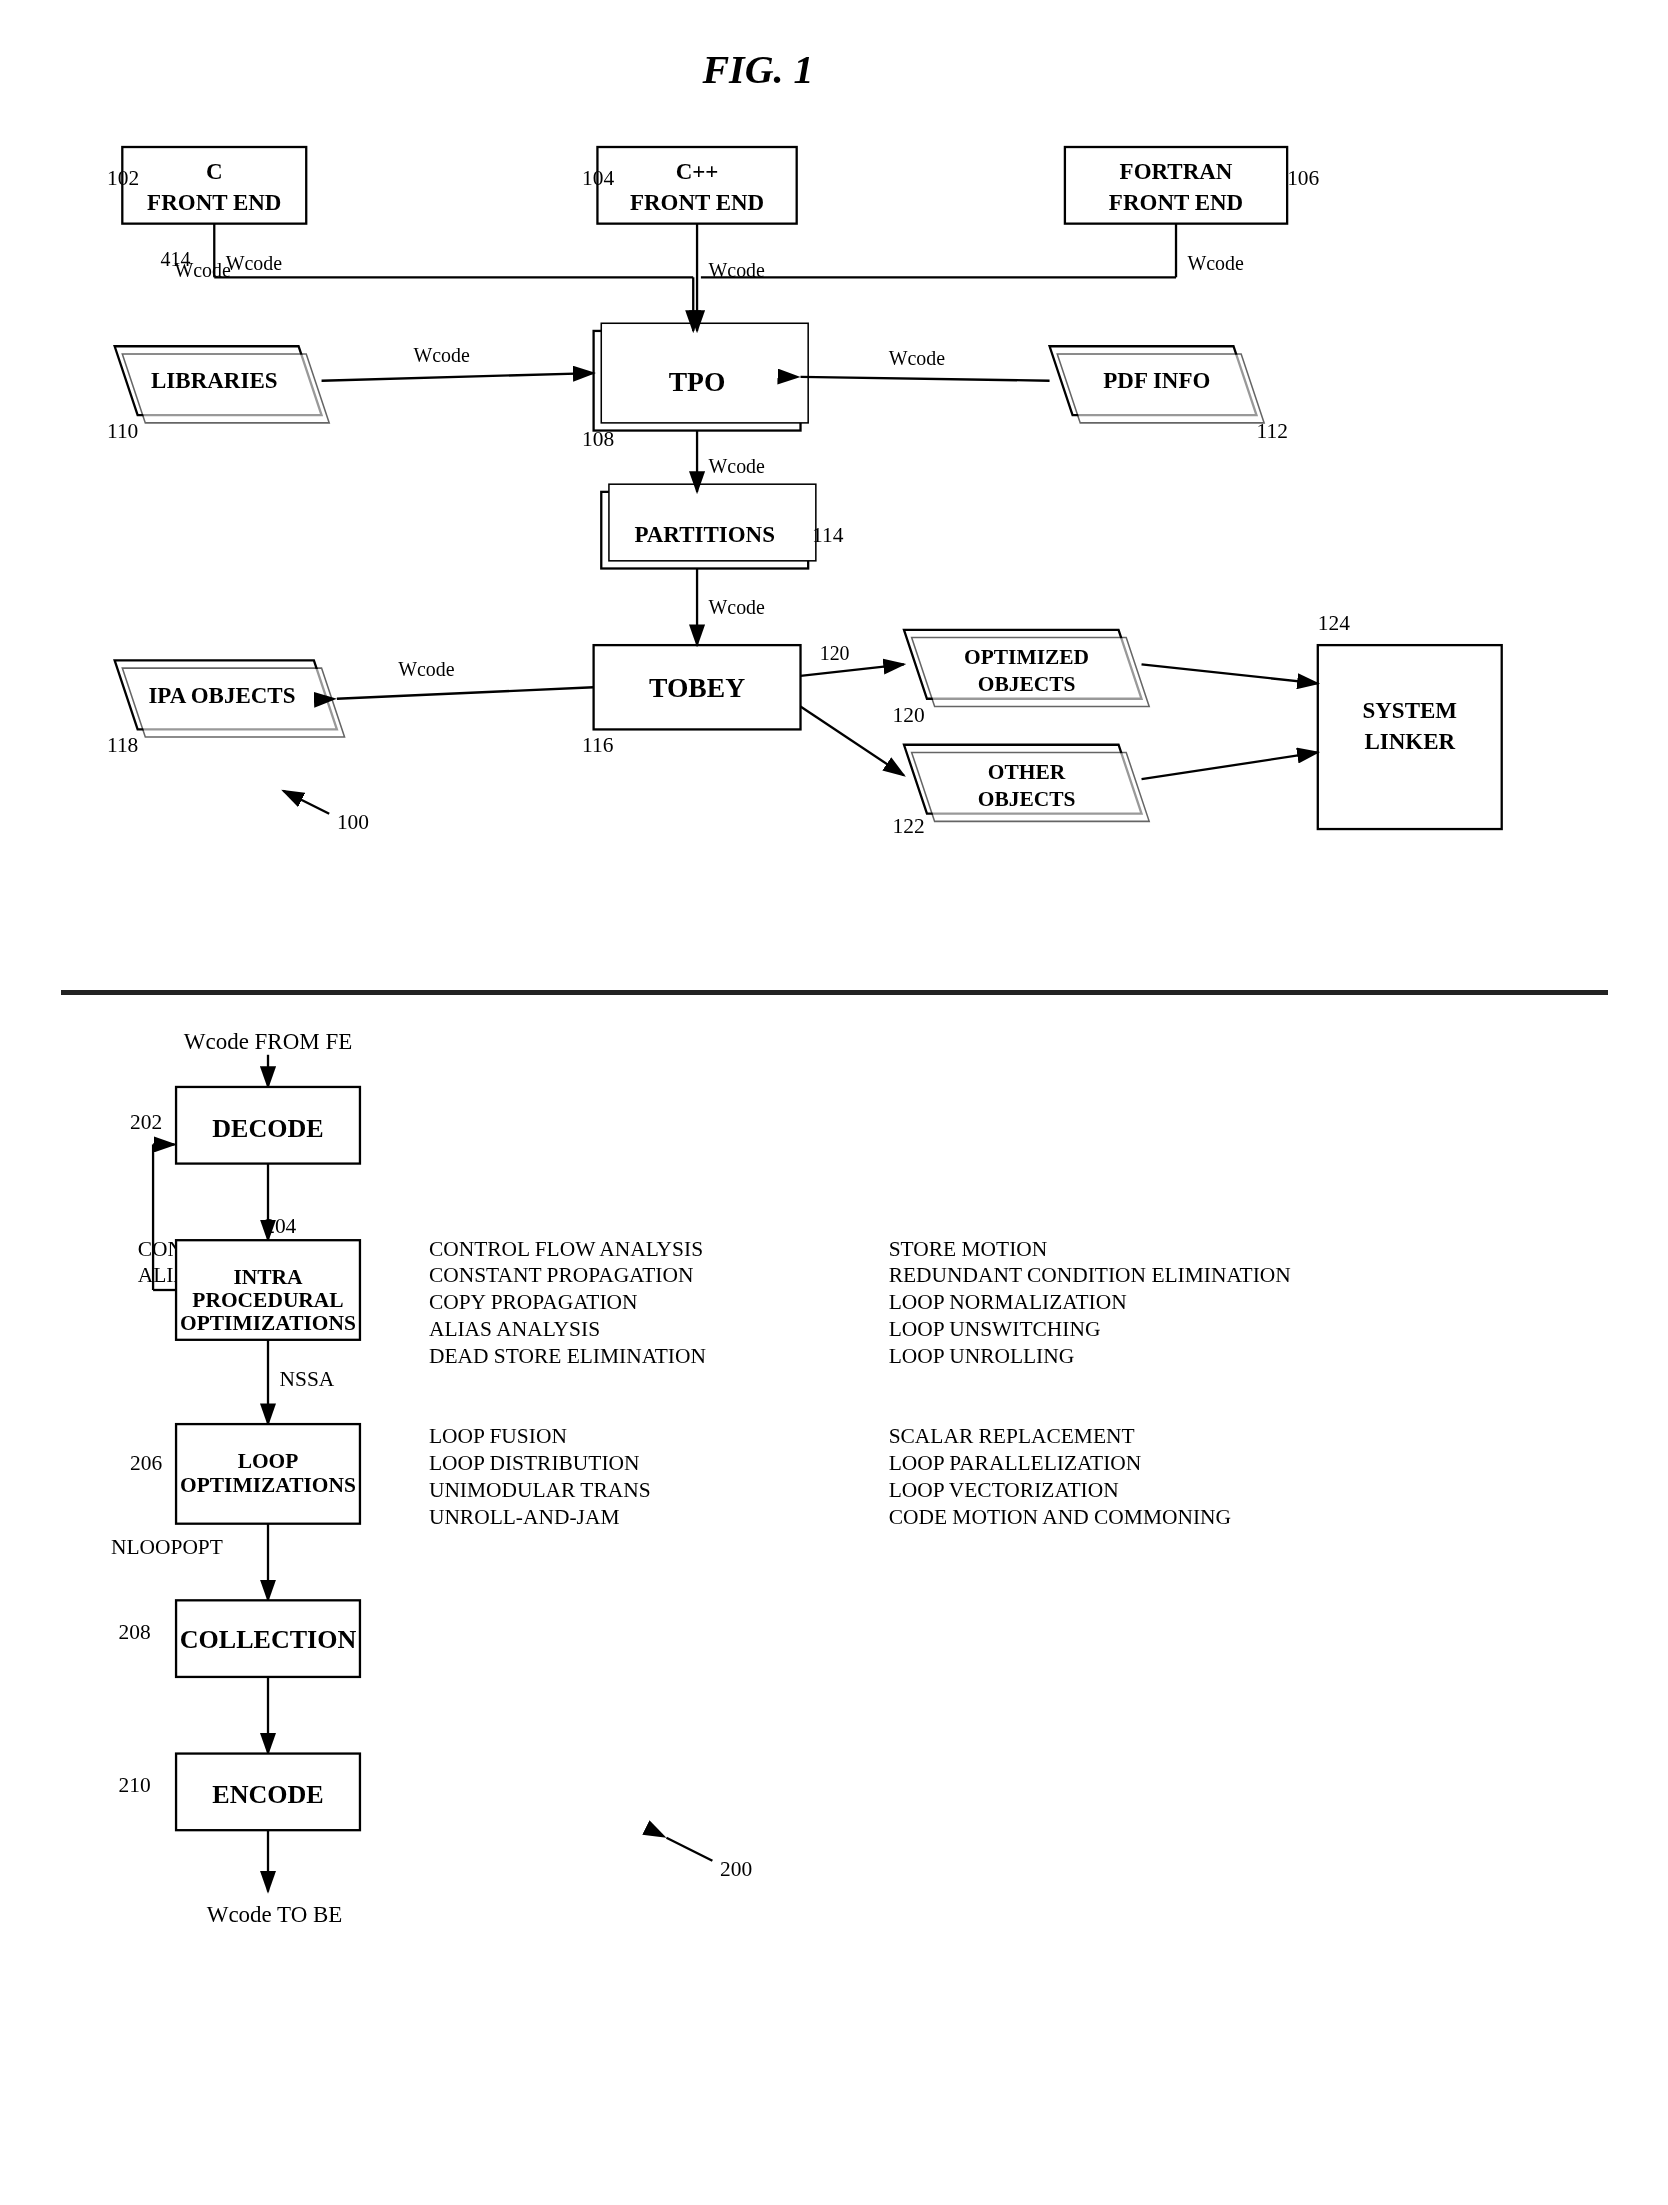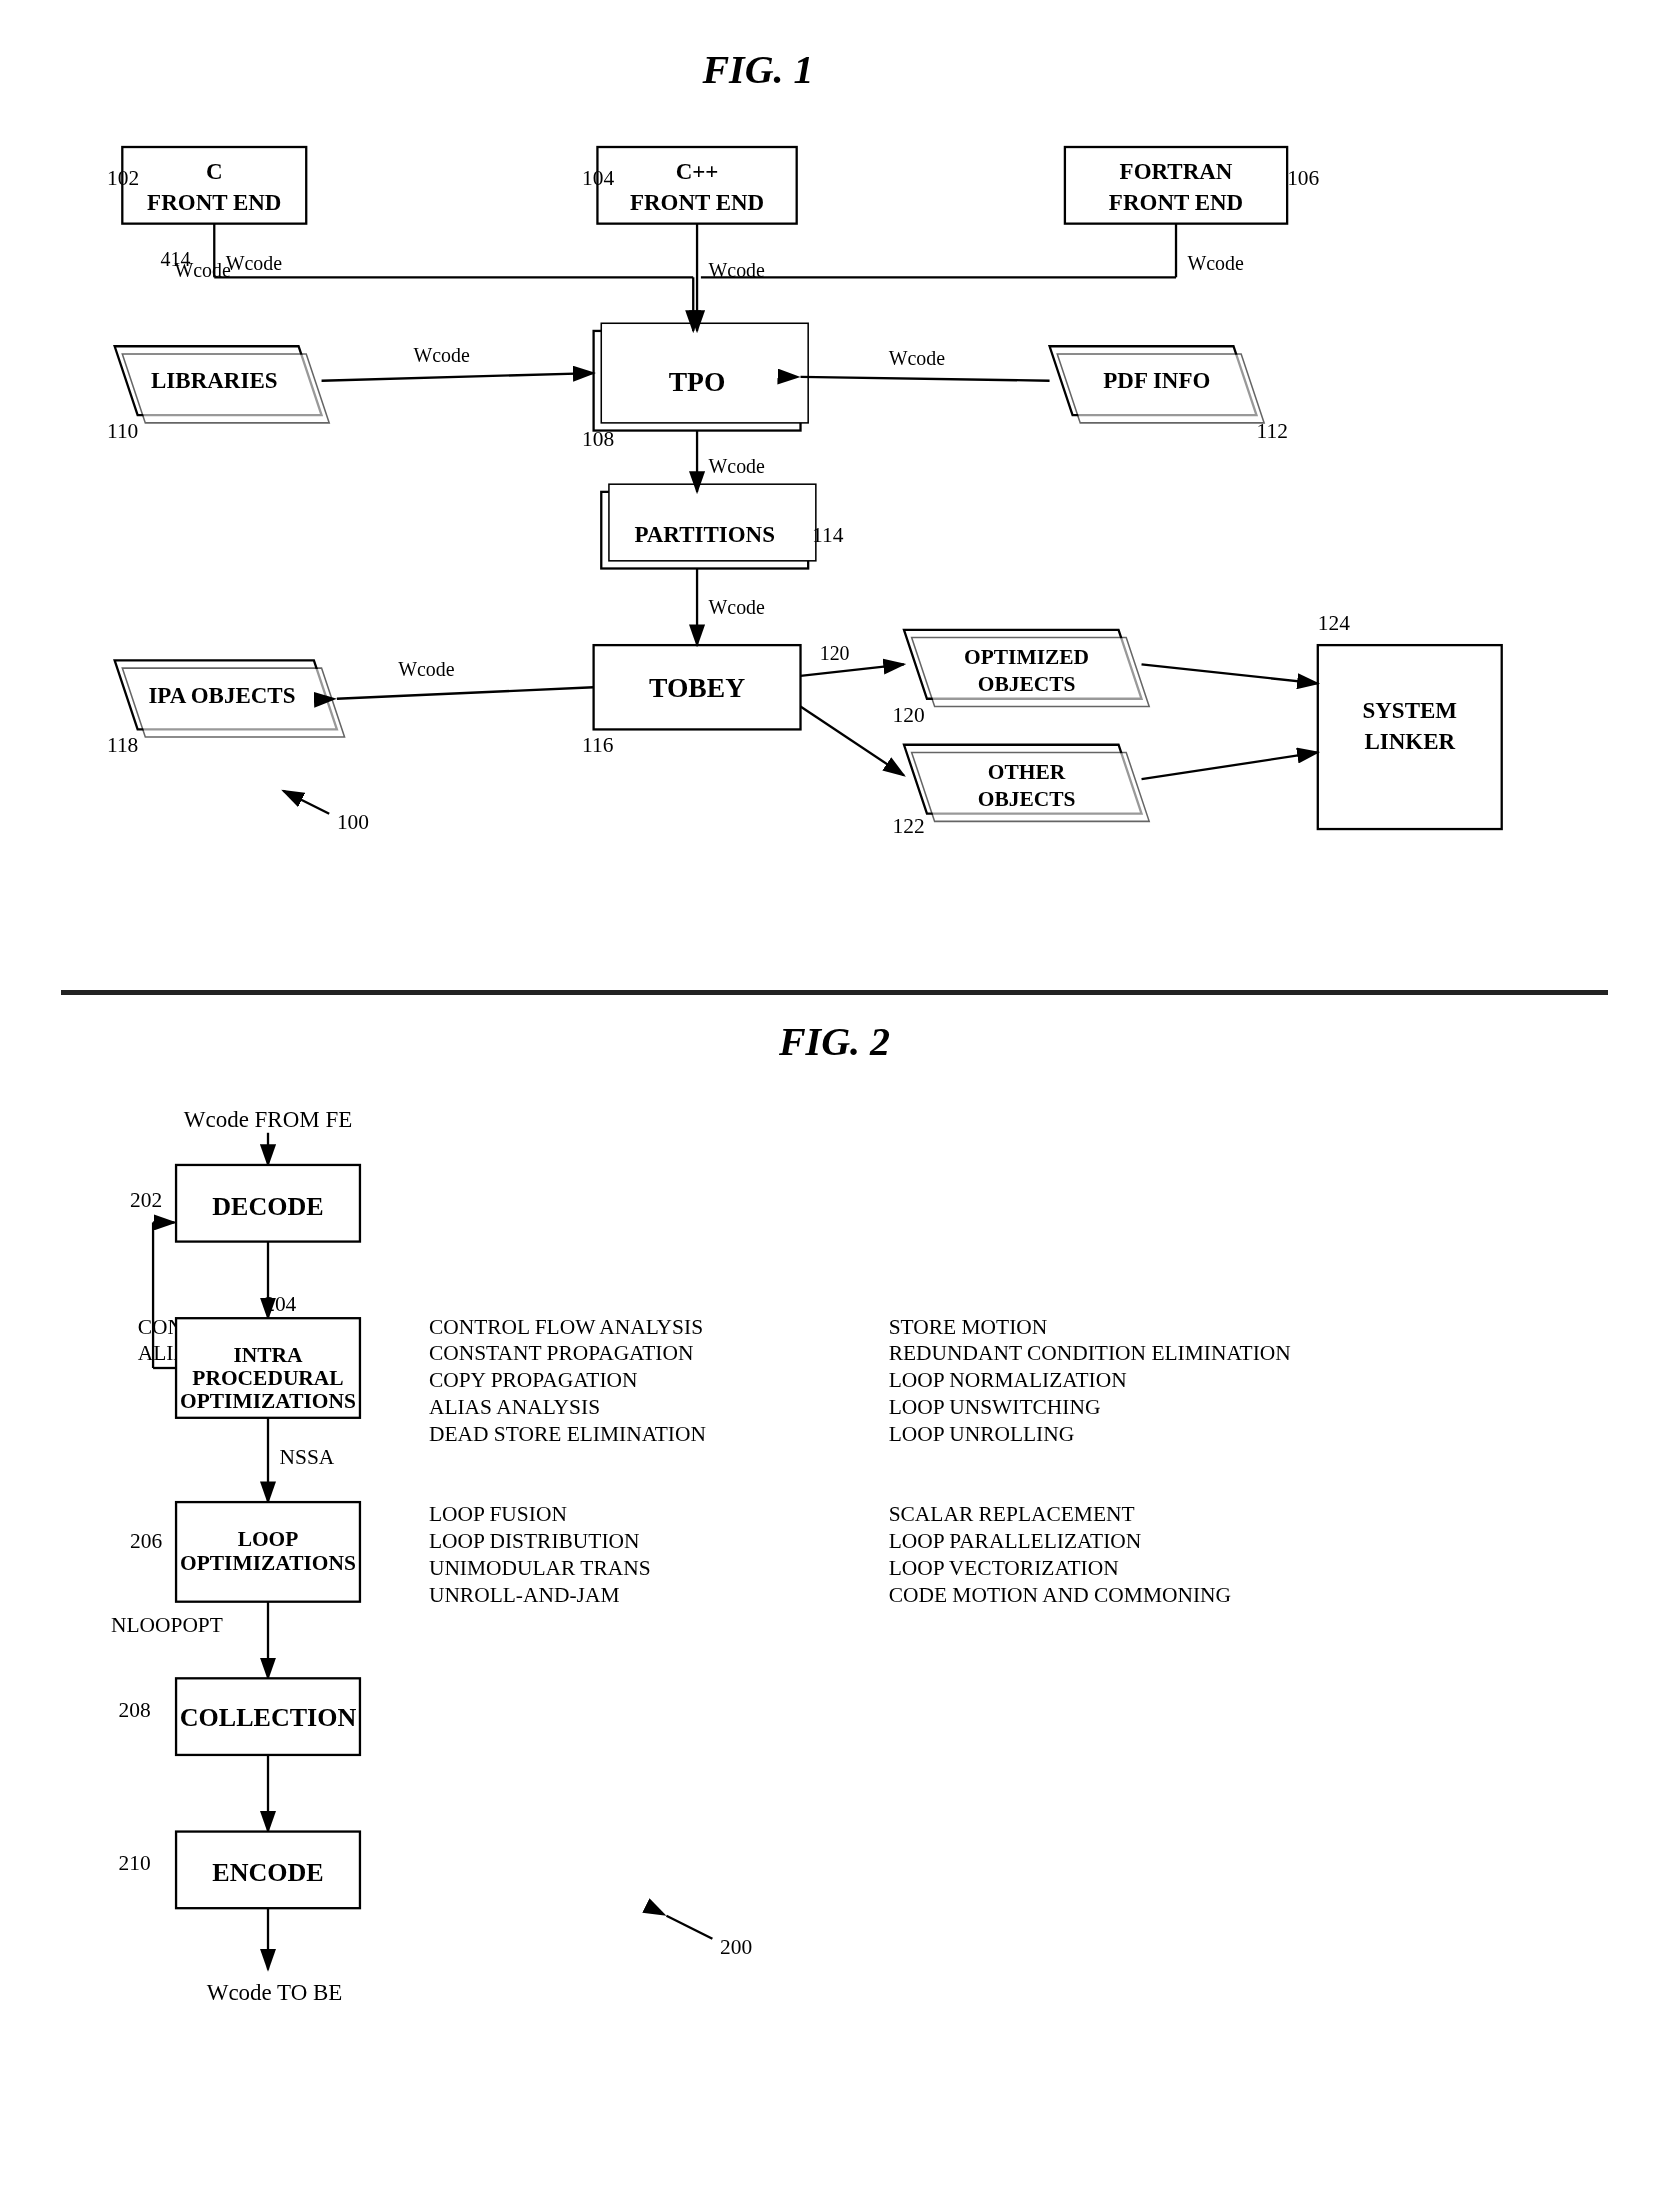--- a/index.html
+++ b/index.html
@@ -180,21 +180,20 @@
       <line x1="1410" y1="855" x2="1640" y2="820" stroke="black" stroke-width="3" marker-end="url(#arrow)"></line>
 
       <line x1="350" y1="900" x2="290" y2="870" stroke="black" stroke-width="3" marker-end="url(#arrow)"></line>
       <text x="360" y="920" font-size="28" font-family="Times New Roman">100</text>
 
     </svg>
   </div>
 
   <div class="fig-divider"></div>
 
-  <div class="fig2-title">FIG. 2</div>
 
   <div class="fig2-container">
     <svg width="1548" height="1111" viewBox="0 0 2020 1450" style="position:absolute;top:0;left:0;">
       <defs>
         <marker id="arrow3" markerWidth="10" markerHeight="7" refX="9" refY="3.5" orient="auto">
           <polygon points="0 0, 10 3.5, 0 7" fill="#000"></polygon>
         </marker>
         <marker id="arrow4" markerWidth="10" markerHeight="7" refX="0" refY="3.5" orient="auto">
           <polygon points="10 0, 0 3.5, 10 7" fill="#000"></polygon>
         </marker>

